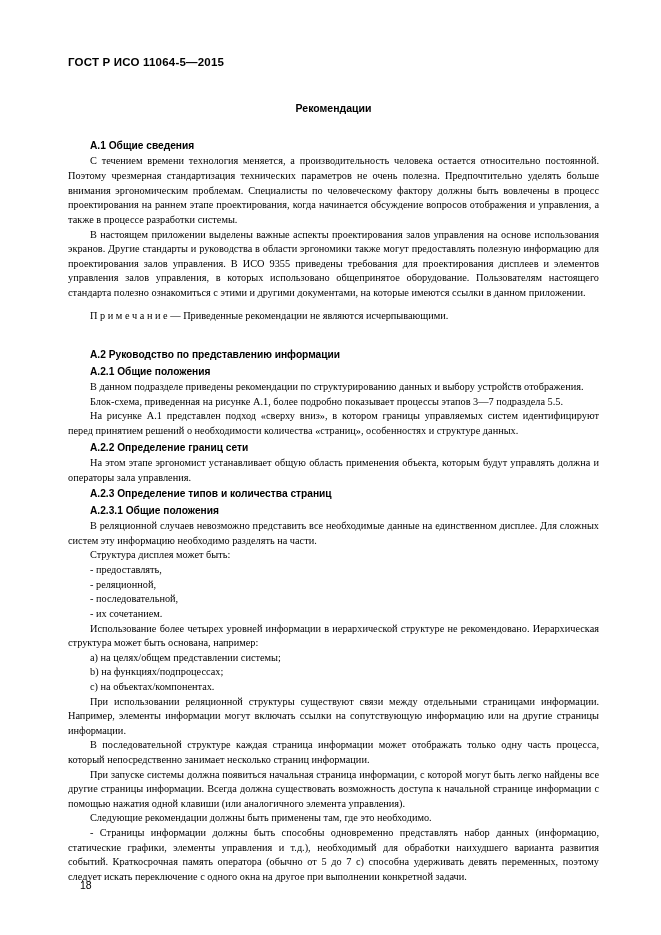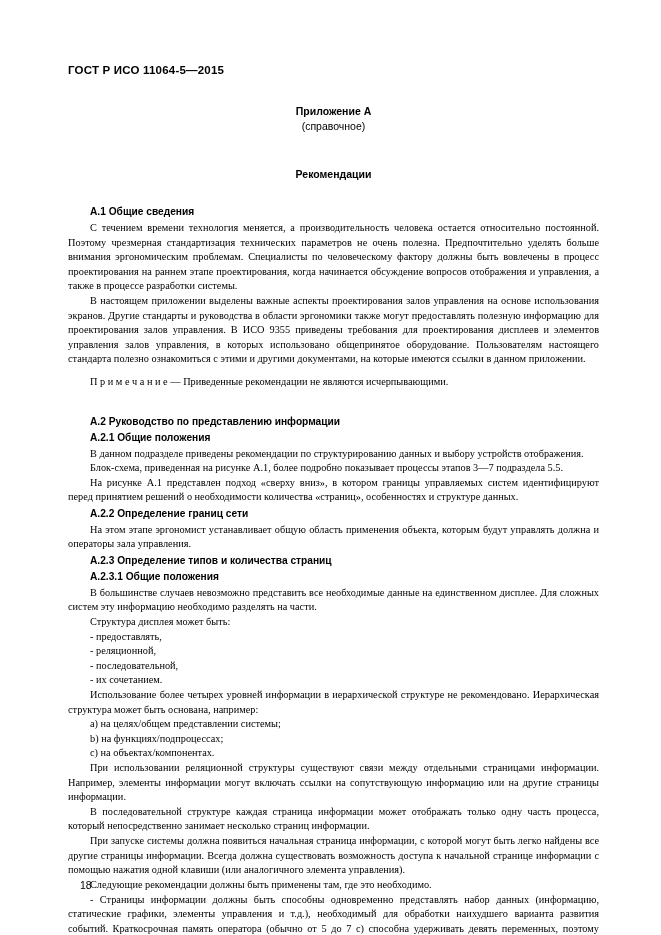--- a/index.html
+++ b/index.html
@@ -19,21 +19,21 @@
     width: 661px;
     height: 935px;
     box-sizing: border-box;
     padding: 56px 62px 20px 68px;
   }
   .doc-header {
     font-family: "Liberation Sans", sans-serif;
     font-weight: bold;
     font-size: 11.5px;
     letter-spacing: 0.2px;
-    margin: 8px 0 28px 0;
+    margin: 0 0 28px 0;
   }
   .center-block {
     text-align: center;
     font-family: "Liberation Sans", sans-serif;
     font-weight: bold;
     font-size: 10.5px;
     line-height: 1.45;
   }
   .center-block .line2 {
     font-weight: normal;
@@ -90,45 +90,41 @@
     font-size: 10.5px;
   }
 </style>
 </head>
 <body>
 
 <div class="page">
 
   <div class="doc-header">ГОСТ Р ИСО 11064-5—2015</div>
 
-  <div class="center-block">
-    <div class="line1">Приложение А</div>
-    <div class="line2">(справочное)</div>
-  </div>
 
   <div class="section-title">Рекомендации</div>
 
   <p class="head">А.1  Общие сведения</p>
   <p class="indent">С течением времени технология меняется, а производительность человека остается относительно постоянной. Поэтому чрезмерная стандартизация технических параметров не очень полезна. Предпочтительно уделять больше внимания эргономическим проблемам. Специалисты по человеческому фактору должны быть вовлечены в процесс проектирования на раннем этапе проектирования, когда начинается обсуждение вопросов отображения и управления, а также в процессе разработки системы.</p>
   <p class="indent">В настоящем приложении выделены важные аспекты проектирования залов управления на основе использования экранов. Другие стандарты и руководства в области эргономики также могут предоставлять полезную информацию для проектирования залов управления. В ИСО 9355 приведены требования для проектирования дисплеев и элементов управления залов управления, в которых использовано общепринятое оборудование. Пользователям настоящего стандарта полезно ознакомиться с этими и другими документами, на которые имеются ссылки в данном приложении.</p>
 
   <p class="note">П р и м е ч а н и е   — Приведенные рекомендации не являются исчерпывающими.</p>
 
   <p class="head">А.2  Руководство по представлению информации</p>
   <p class="head-sub">А.2.1  Общие положения</p>
   <p class="indent">В данном подразделе приведены рекомендации по структурированию данных и выбору устройств отображения.</p>
   <p class="indent">Блок-схема, приведенная на рисунке А.1, более подробно показывает процессы этапов 3—7 подраздела 5.5.</p>
   <p class="indent">На рисунке А.1 представлен подход «сверху вниз», в котором границы управляемых систем идентифицируют перед принятием решений о необходимости количества «страниц», особенностях и структуре данных.</p>
 
   <p class="head-sub">А.2.2  Определение границ сети</p>
   <p class="indent">На этом этапе эргономист устанавливает общую область применения объекта, которым будут управлять должна и операторы зала управления.</p>
 
   <p class="head-sub">А.2.3  Определение типов и количества страниц</p>
   <p class="head-sub">А.2.3.1  Общие положения</p>
-  <p class="indent">В большинстве случаев невозможно представить все необходимые данные на единственном дисплее. Для сложных систем эту информацию необходимо разделять на части.</p>
+  <p class="indent">В реляционной случаев невозможно представить все необходимые данные на единственном дисплее. Для сложных систем эту информацию необходимо разделять на части.</p>
   <p class="indent">Структура дисплея может быть:</p>
 
   <p class="listline">- предоставлять,</p>
   <p class="listline">- реляционной,</p>
   <p class="listline">- последовательной,</p>
   <p class="listline">- их сочетанием.</p>
 
   <p class="indent">Использование более четырех уровней информации в иерархической структуре не рекомендовано. Иерархическая структура может быть основана, например:</p>
 
   <p class="listline">a)  на целях/общем представлении системы;</p>

